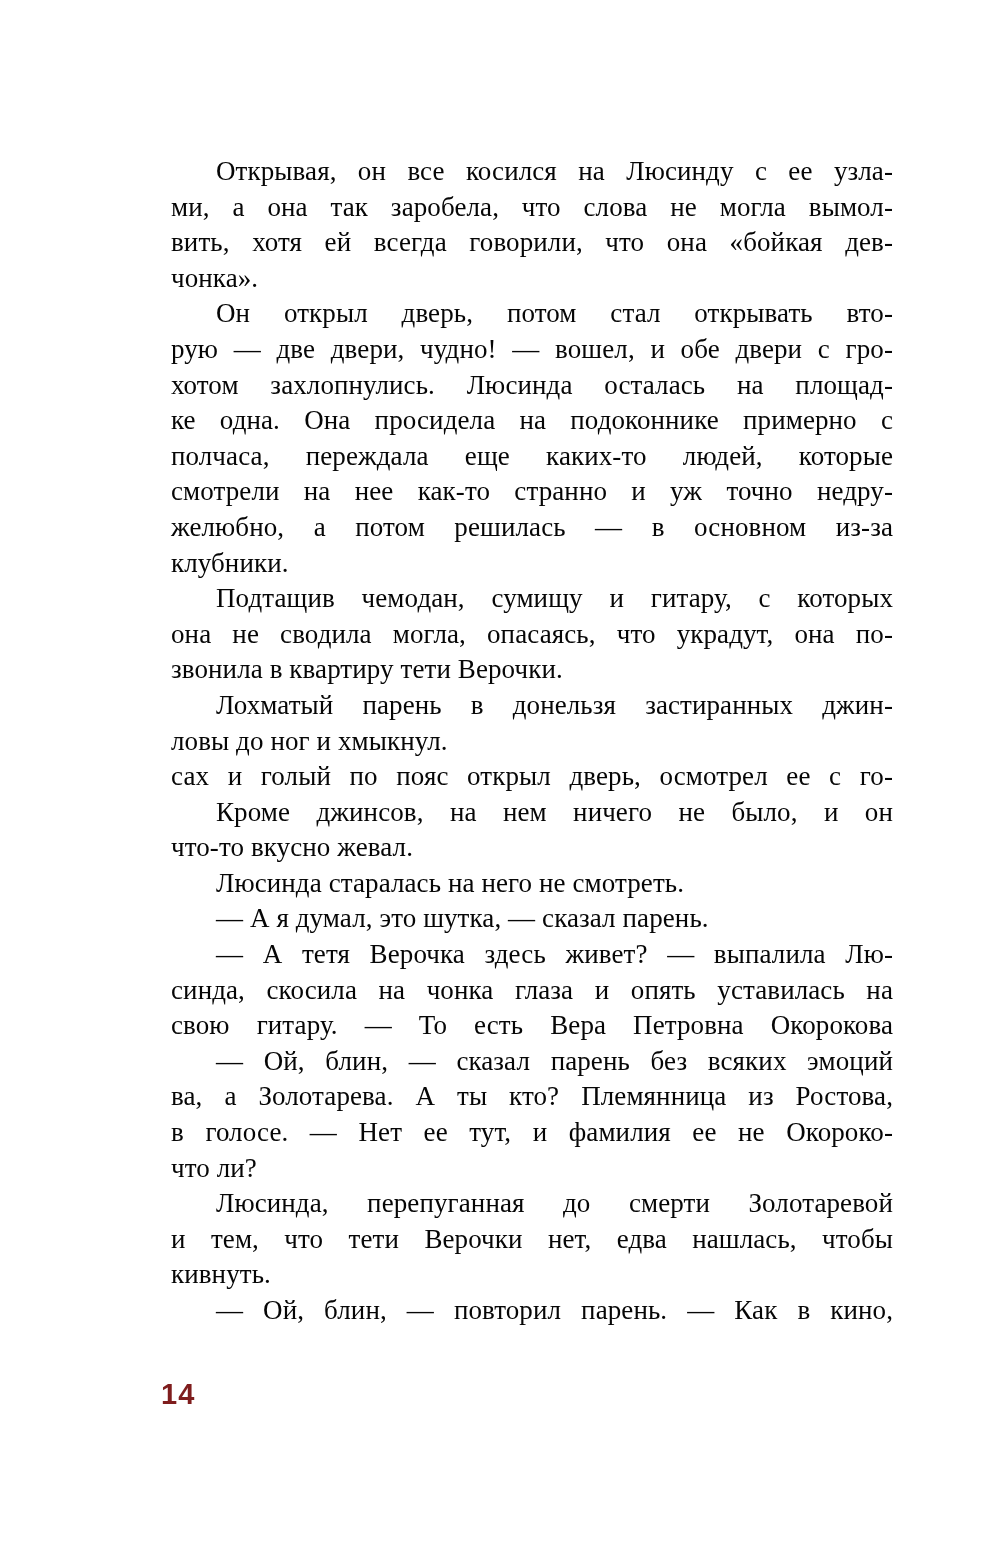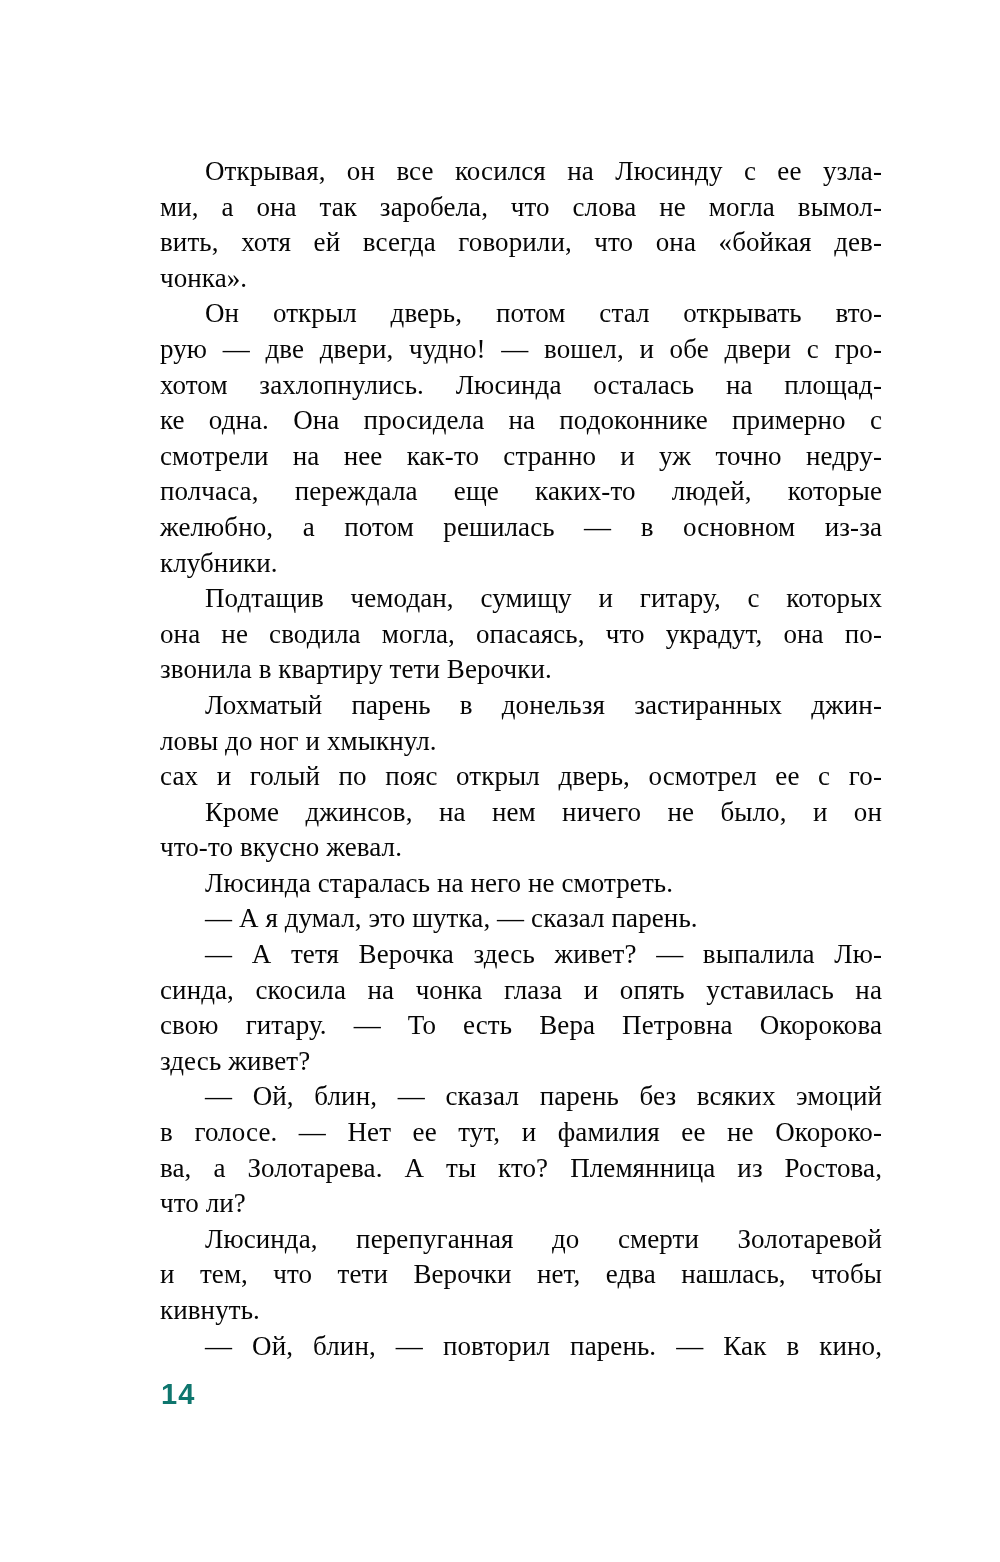--- a/index.html
+++ b/index.html
@@ -10,21 +10,21 @@
   .book-page {
     position: relative;
     width: 1000px;
     height: 1562px;
     background: #ffffff;
     color: #060606;
     overflow: hidden;
   }
   .text-block {
     position: absolute;
-    left: 160px;
+    left: 171px;
     top: 154px;
     width: 722px;
     font-family: "Liberation Serif", serif;
     font-size: 27px;
     line-height: 35.6px;
     color: #060606;
     letter-spacing: 0.1px;
   }
   .paragraph {
     margin: 0;
@@ -44,42 +44,42 @@
     text-indent: 45px;
   }
   .page-number {
     position: absolute;
     left: 161px;
     top: 1380px;
     font-family: "Liberation Sans", sans-serif;
     font-weight: 700;
     font-size: 29px;
     line-height: 29px;
-    color: #0f766e;
+    color: #7f1d1d;
     letter-spacing: 1px;
   }
 </style>
 </head>
 <body>
 
 <div class="book-page">
   <div class="text-block">
       <div class="paragraph">
         <div class="line first jl">Открывая, он все косился на Люсинду с ее узла-</div>
         <div class="line jl">ми, а она так заробела, что слова не могла вымол-</div>
         <div class="line jl">вить, хотя ей всегда говорили, что она «бойкая дев-</div>
         <div class="line">чонка».</div>
       </div>
       <div class="paragraph">
         <div class="line first jl">Он открыл дверь, потом стал открывать вто-</div>
         <div class="line jl">рую — две двери, чудно! — вошел, и обе двери с гро-</div>
         <div class="line jl">хотом захлопнулись. Люсинда осталась на площад-</div>
         <div class="line jl">ке одна. Она просидела на подоконнике примерно с</div>
+        <div class="line jl">полчаса, переждала еще каких-то людей, которые</div>
         <div class="line jl">смотрели на нее как-то странно и уж точно недру-</div>
-        <div class="line jl">полчаса, переждала еще каких-то людей, которые</div>
         <div class="line jl">желюбно, а потом решилась — в основном из-за</div>
         <div class="line">клубники.</div>
       </div>
       <div class="paragraph">
         <div class="line first jl">Подтащив чемодан, сумищу и гитару, с которых</div>
         <div class="line jl">она не сводила могла, опасаясь, что украдут, она по-</div>
         <div class="line">звонила в квартиру тети Верочки.</div>
       </div>
       <div class="paragraph">
         <div class="line first jl">Лохматый парень в донельзя застиранных джин-</div>
@@ -93,26 +93,25 @@
       <div class="paragraph">
         <div class="line first">Люсинда старалась на него не смотреть.</div>
       </div>
       <div class="paragraph">
         <div class="line first">— А я думал, это шутка, — сказал парень.</div>
       </div>
       <div class="paragraph">
         <div class="line first jl">— А тетя Верочка здесь живет? — выпалила Лю-</div>
         <div class="line jl">синда, скосила на чонка глаза и опять уставилась на</div>
         <div class="line jl">свою гитару. — То есть Вера Петровна Окорокова</div>
-        <div class="line">здесь живет?</div>
       </div>
       <div class="paragraph">
         <div class="line first jl">— Ой, блин, — сказал парень без всяких эмоций</div>
+        <div class="line jl">ва, а Золотарева. А ты кто? Племянница из Ростова,</div>
         <div class="line jl">в голосе. — Нет ее тут, и фамилия ее не Окороко-</div>
-        <div class="line jl">ва, а Золотарева. А ты кто? Племянница из Ростова,</div>
         <div class="line">что ли?</div>
       </div>
       <div class="paragraph">
         <div class="line first jl">Люсинда, перепуганная до смерти Золотаревой</div>
         <div class="line jl">и тем, что тети Верочки нет, едва нашлась, чтобы</div>
         <div class="line">кивнуть.</div>
       </div>
       <div class="paragraph">
         <div class="line first jl">— Ой, блин, — повторил парень. — Как в кино,</div>
       </div>

